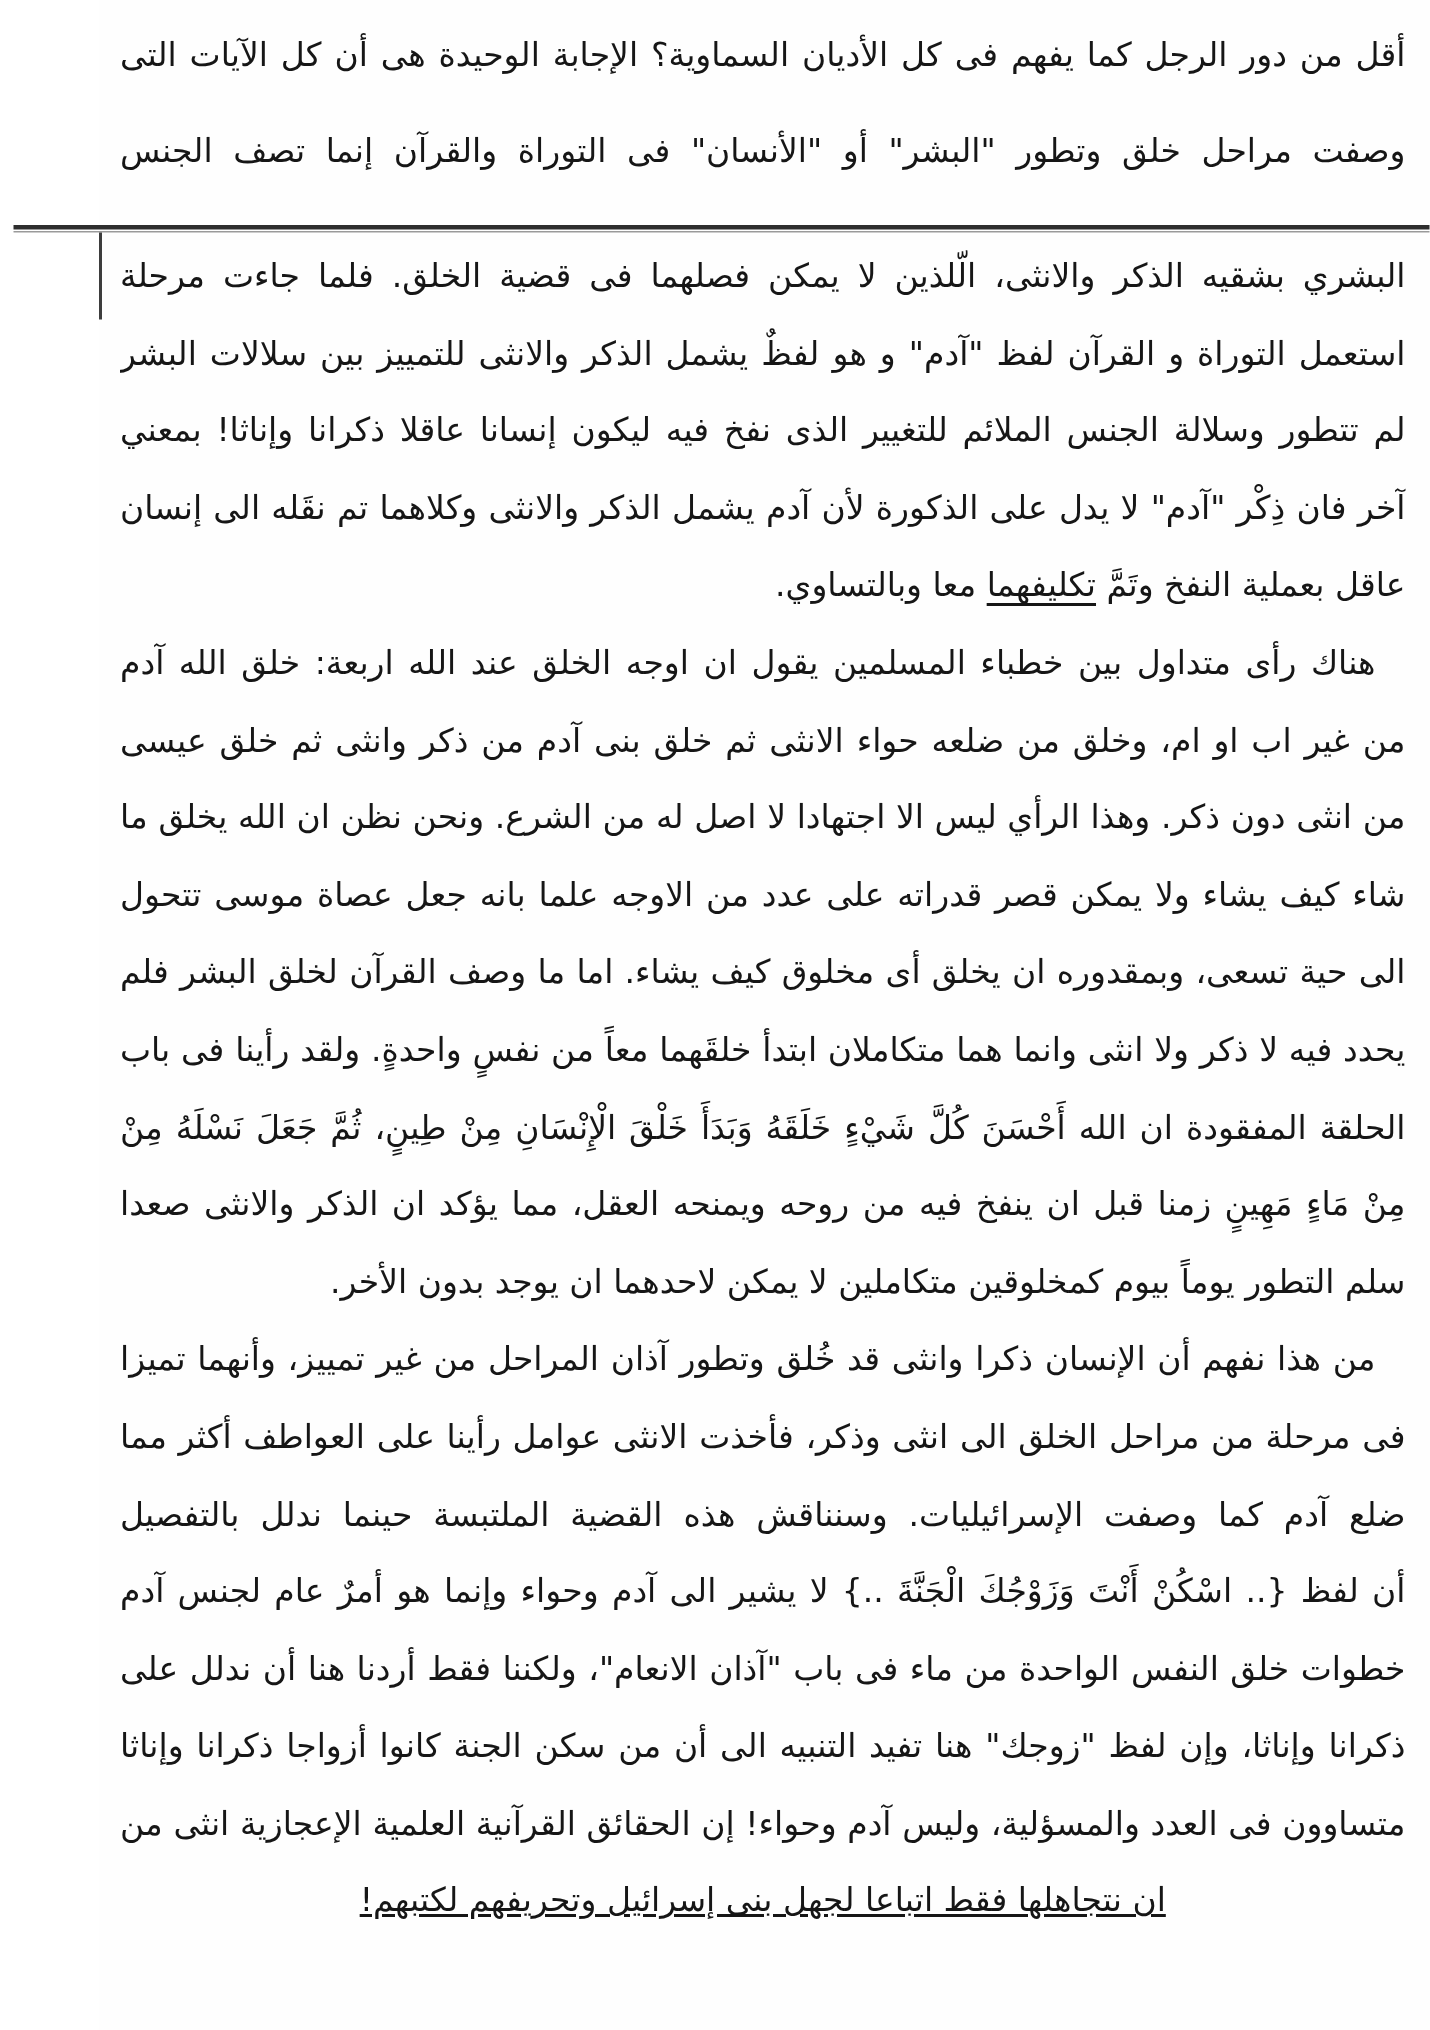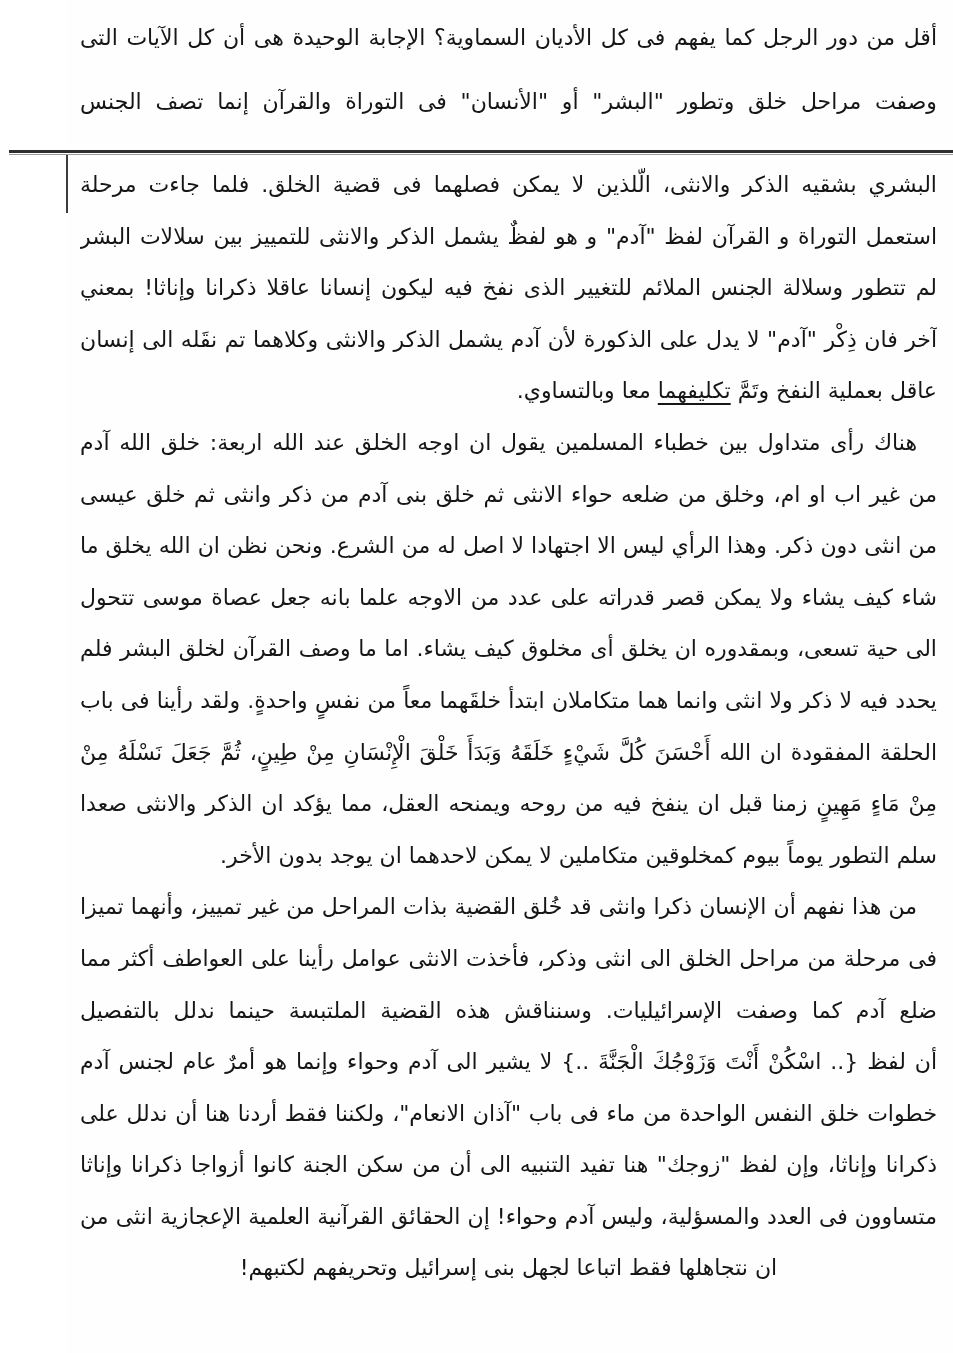--- a/index.html
+++ b/index.html
@@ -40,20 +40,21 @@
   }
   .line.indent {
     padding-right: 20px;
   }
   .line.para-end {
     text-align: right;
     text-align-last: right;
   }
   .line.center-end {
     text-align-last: center;
+    text-decoration: underline;
   }
   .line u {
     text-decoration: underline;
     text-underline-offset: 5px;
   }
   .divider-wrap {
     position: relative;
     margin-top: 16px;
     width: 944px;
     margin-right: -16px;
@@ -112,21 +113,21 @@
         <div class="line">من انثى دون ذكر. وهذا الرأي ليس الا اجتهادا لا اصل له من الشرع. ونحن نظن ان الله يخلق ما</div>
         <div class="line">شاء كيف يشاء ولا يمكن قصر قدراته على عدد من الاوجه علما بانه جعل عصاة موسى تتحول</div>
         <div class="line">الى حية تسعى، وبمقدوره ان يخلق أى مخلوق كيف يشاء. اما ما وصف القرآن لخلق البشر فلم</div>
         <div class="line">يحدد فيه لا ذكر ولا انثى وانما هما متكاملان ابتدأ خلقَهما معاً من نفسٍ واحدةٍ. ولقد رأينا فى باب</div>
         <div class="line">الحلقة المفقودة ان الله أَحْسَنَ كُلَّ شَيْءٍ خَلَقَهُ وَبَدَأَ خَلْقَ الْإِنْسَانِ مِنْ طِينٍ، ثُمَّ جَعَلَ نَسْلَهُ مِنْ سُلَالَةٍ</div>
         <div class="line">مِنْ مَاءٍ مَهِينٍ زمنا قبل ان ينفخ فيه من روحه ويمنحه العقل، مما يؤكد ان الذكر والانثى صعدا</div>
         <div class="line para-end">سلم التطور يوماً بيوم كمخلوقين متكاملين لا يمكن لاحدهما ان يوجد بدون الأخر.</div>
       </div>
 
       <div>
-        <div class="line indent">من هذا نفهم أن الإنسان ذكرا وانثى قد خُلق القضية بذات المراحل من غير تمييز، وأنهما تميزا</div>
+        <div class="line indent">من هذا نفهم أن الإنسان ذكرا وانثى قد خُلق وتطور آذان المراحل من غير تمييز، وأنهما تميزا</div>
         <div class="line">فى مرحلة من مراحل الخلق الى انثى وذكر، فأخذت الانثى عوامل رأينا على العواطف أكثر مما</div>
         <div class="line">ضلع آدم كما وصفت الإسرائيليات. وسنناقش هذه القضية الملتبسة حينما ندلل بالتفصيل</div>
         <div class="line">أن لفظ {.. اسْكُنْ أَنْتَ وَزَوْجُكَ الْجَنَّةَ ..} لا يشير الى آدم وحواء وإنما هو أمرٌ عام لجنس آدم</div>
         <div class="line">خطوات خلق النفس الواحدة من ماء فى باب "آذان الانعام"، ولكننا فقط أردنا هنا أن ندلل على</div>
         <div class="line">ذكرانا وإناثا، وإن لفظ "زوجك" هنا تفيد التنبيه الى أن من سكن الجنة كانوا أزواجا ذكرانا وإناثا</div>
         <div class="line">متساوون فى العدد والمسؤلية، وليس آدم وحواء! إن الحقائق القرآنية العلمية الإعجازية انثى من</div>
         <div class="line para-end center-end">ان نتجاهلها فقط اتباعا لجهل بنى إسرائيل وتحريفهم لكتبهم!</div>
       </div>
 
     </div>

